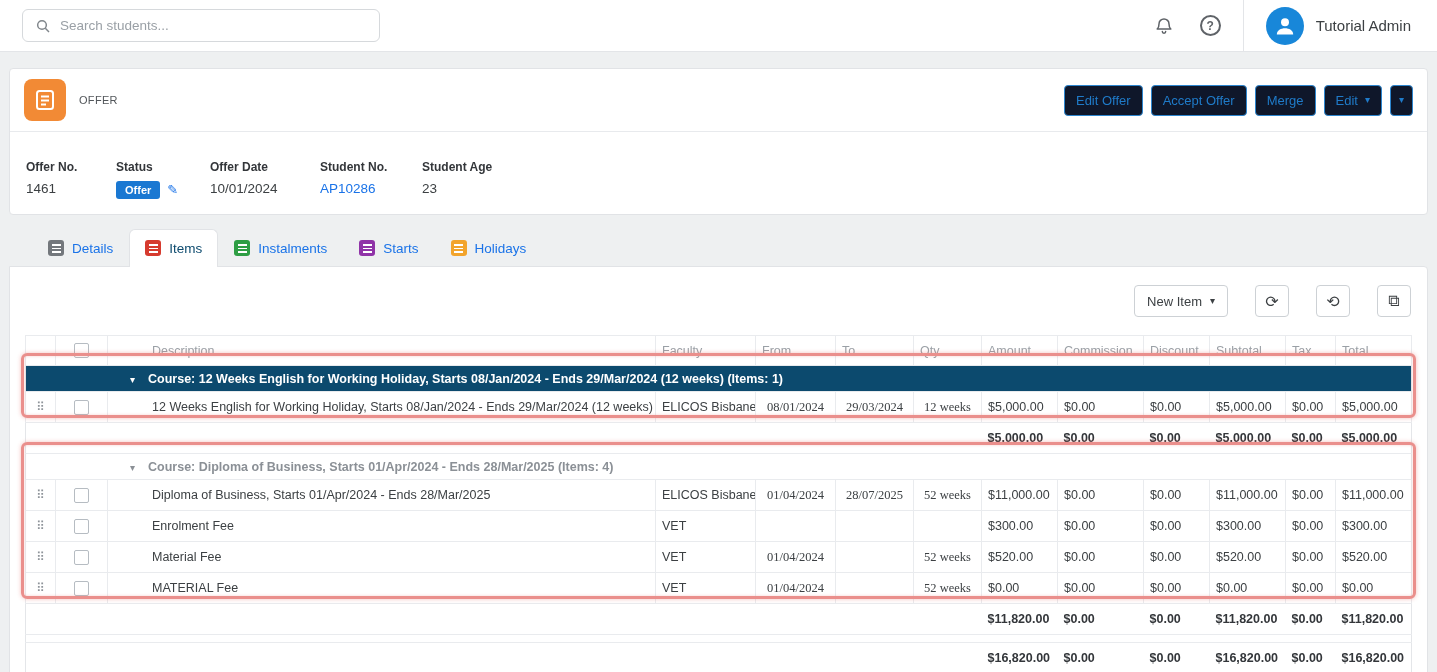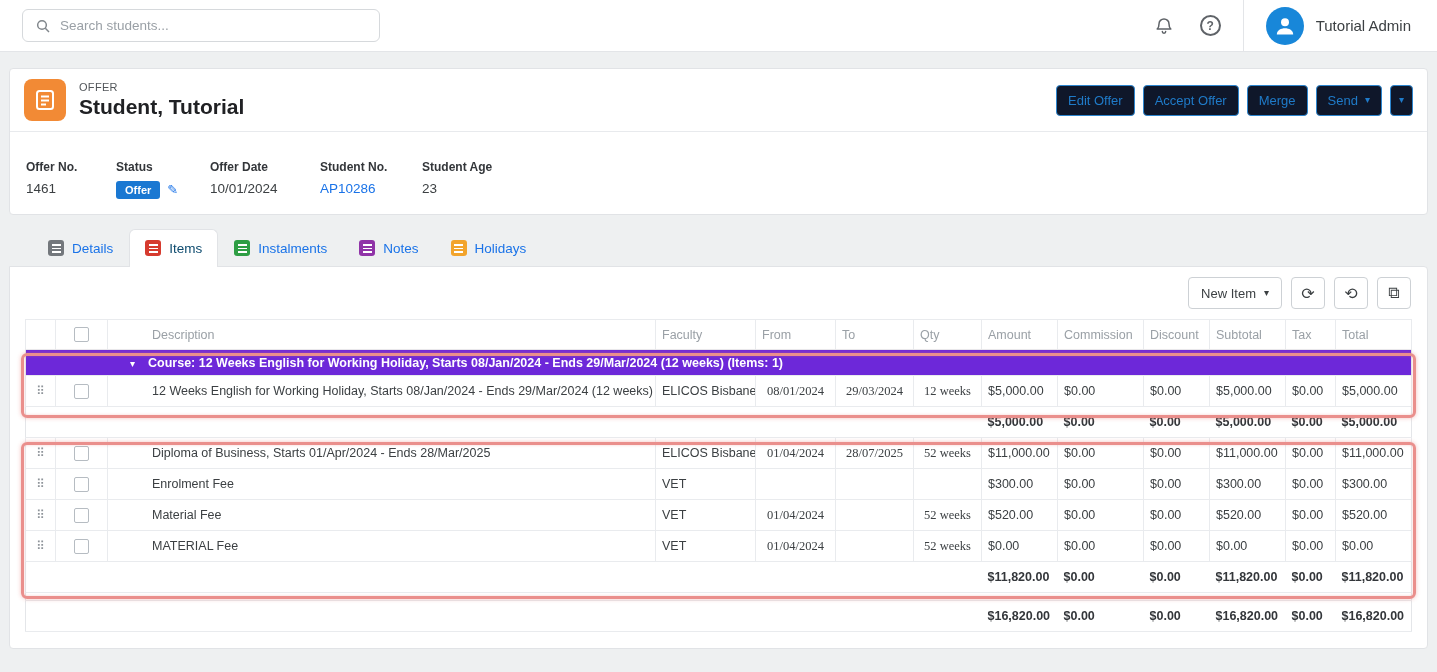--- a/index.html
+++ b/index.html
@@ -60,37 +60,37 @@
   .tab.active { background:#fff; border-color:#e1e3e6; color:#0c4a6e; margin-bottom:-1px; padding-bottom:11px; }
   .tab-icon { width:16px; height:16px; border-radius:3px; display:flex; align-items:center; justify-content:center; flex:0 0 auto; }
   .tab-icon i { display:block; width:9px; height:9px;
     background:repeating-linear-gradient(to bottom, #fff 0 1.6px, transparent 1.6px 3.6px); }
   .ti-details{background:#73777c}.ti-items{background:#d63b2f}.ti-inst{background:#2e9e44}
   .ti-notes{background:#9033a8}.ti-hol{background:#f2a42c}
 
   
   .panel { background:#fff; border:1px solid #e1e3e6; border-radius:0 4px 4px 4px;
     position:relative; padding-bottom:16px; }
-  .panel-toolbar { display:flex; justify-content:flex-end; align-items:center; gap:9px; padding:10px 16px; }
+  .panel-toolbar { display:flex; justify-content:flex-end; align-items:center; gap:27px; padding:18px 16px; }
   .btn-outline-gray { background:#fff; border:1px solid #cdd1d5; color:#3c4043; font-size:13px;
     border-radius:4px; height:32px; padding:0 12px; cursor:pointer; display:flex; align-items:center; gap:8px; }
   .btn-icon { width:34px; justify-content:center; padding:0; font-size:16px; }
 
   
   table.items { width:calc(100% - 30px); margin:0 15px; border-collapse:collapse;
     table-layout:fixed; font-size:12.5px; border:1px solid #e4e6e9; }
   .items th, .items td { border:1px solid #e9ebee; height:31px; padding:0 6px;
     font-weight:400; overflow:hidden; white-space:nowrap; text-align:left; }
   .items thead th { height:30px; color:#9aa0a6; }
   .c-desc { padding-left:44px !important; }
   .c-ctr { text-align:center !important;font-family:Liberation Serif, serif; }
   .c-num { text-align:left; }
   .c-handle, .c-check { text-align:center !important; }
   .group-row td { border-left:0; border-right:0; padding-left:104px; font-weight:700; height:26px; }
-  .group-row.blue td { background:#6d28d9; color:#fff; }
+  .group-row.blue td { background:#0c4a6e; color:#fff; }
   .group-row.gray td { color:#8b9096; }
   .group-caret { font-size:10px; margin-right:13px; display:inline-block; }
   .subtotal-row td, .grand-row td { border-left:0; border-right:0; font-weight:700; color:#33363a; }
   .spacer-row td { border-left:0; border-right:0; height:8px; }
   .grip { color:#8f949a; font-size:12px; cursor:grab; display:block; text-align:center; line-height:1; }
   .checkbox { width:15px; height:15px; border:1px solid #b6bcc2; border-radius:2px;
     background:#fff; display:inline-block; cursor:pointer; vertical-align:middle; }
 
   
   .annotation { position:absolute; left:11px; right:11px; border:3px solid #ea8f8c;
@@ -137,34 +137,33 @@
       <div class="offer-icon">
         <svg width="24" height="24" viewBox="0 0 24 24">
             <rect x="4" y="3" width="16" height="18" rx="2.5" fill="none" stroke="#fff" stroke-width="2"></rect>
             <line x1="8" y1="8.5" x2="16" y2="8.5" stroke="#fff" stroke-width="2"></line>
             <line x1="8" y1="12.5" x2="16" y2="12.5" stroke="#fff" stroke-width="2"></line>
             <line x1="8" y1="16.5" x2="13" y2="16.5" stroke="#fff" stroke-width="2"></line>
           </svg>
       </div>
       <div>
         <div class="offer-type">OFFER</div>
-        <div class="offer-title">Student, Tutorial</div>
       </div>
       <div class="offer-actions">
         <button class="btn-outline-blue">
             <span>Edit Offer</span>
           </button>
         <button class="btn-outline-blue">
             <span>Accept Offer</span>
           </button>
         <button class="btn-outline-blue">
             <span>Merge</span>
           </button>
         <button class="btn-outline-blue">
-            <span>Send</span>
+            <span>Edit</span>
             <span class="caret">▾</span>
           </button>
         <button class="btn-outline-blue btn-caret-only">
             <span class="caret">▾</span>
           </button>
       </div>
     </div>
     <div class="offer-fields">
       <div class="f-w1">
         <div class="field-label">Offer No.</div>
@@ -207,21 +206,21 @@
     <div class="tab">
       <span class="tab-icon ti-inst">
           <i></i>
         </span>
       <span>Instalments</span>
     </div>
     <div class="tab">
       <span class="tab-icon ti-notes">
           <i></i>
         </span>
-      <span>Notes</span>
+      <span>Starts</span>
     </div>
     <div class="tab">
       <span class="tab-icon ti-hol">
           <i></i>
         </span>
       <span>Holidays</span>
     </div>
   </nav>
 
   <section class="panel">
@@ -299,20 +298,23 @@
         <tr class="subtotal-row">
           <td colspan="7"></td>
           <td class="c-num">$5,000.00</td>
           <td class="c-num">$0.00</td>
           <td class="c-num">$0.00</td>
           <td class="c-num">$5,000.00</td>
           <td class="c-num">$0.00</td>
           <td class="c-num">$5,000.00</td>
         </tr>
 
+        <tr class="group-row gray">
+          <td colspan="13"><span class="group-caret">▾</span><span>Course: Diploma of Business, Starts 01/Apr/2024 - Ends 28/Mar/2025 (Items: 4)</span></td>
+        </tr>
         <tr>
           <td class="c-handle">
               <span class="grip">⠿</span>
             </td>
           <td class="c-check"><span class="checkbox"></span></td>
           <td class="c-desc">Diploma of Business, Starts 01/Apr/2024 - Ends 28/Mar/2025</td>
           <td>ELICOS Bisbane</td>
           <td class="c-ctr">01/04/2024</td>
           <td class="c-ctr">28/07/2025</td>
           <td class="c-ctr">52 weeks</td>

